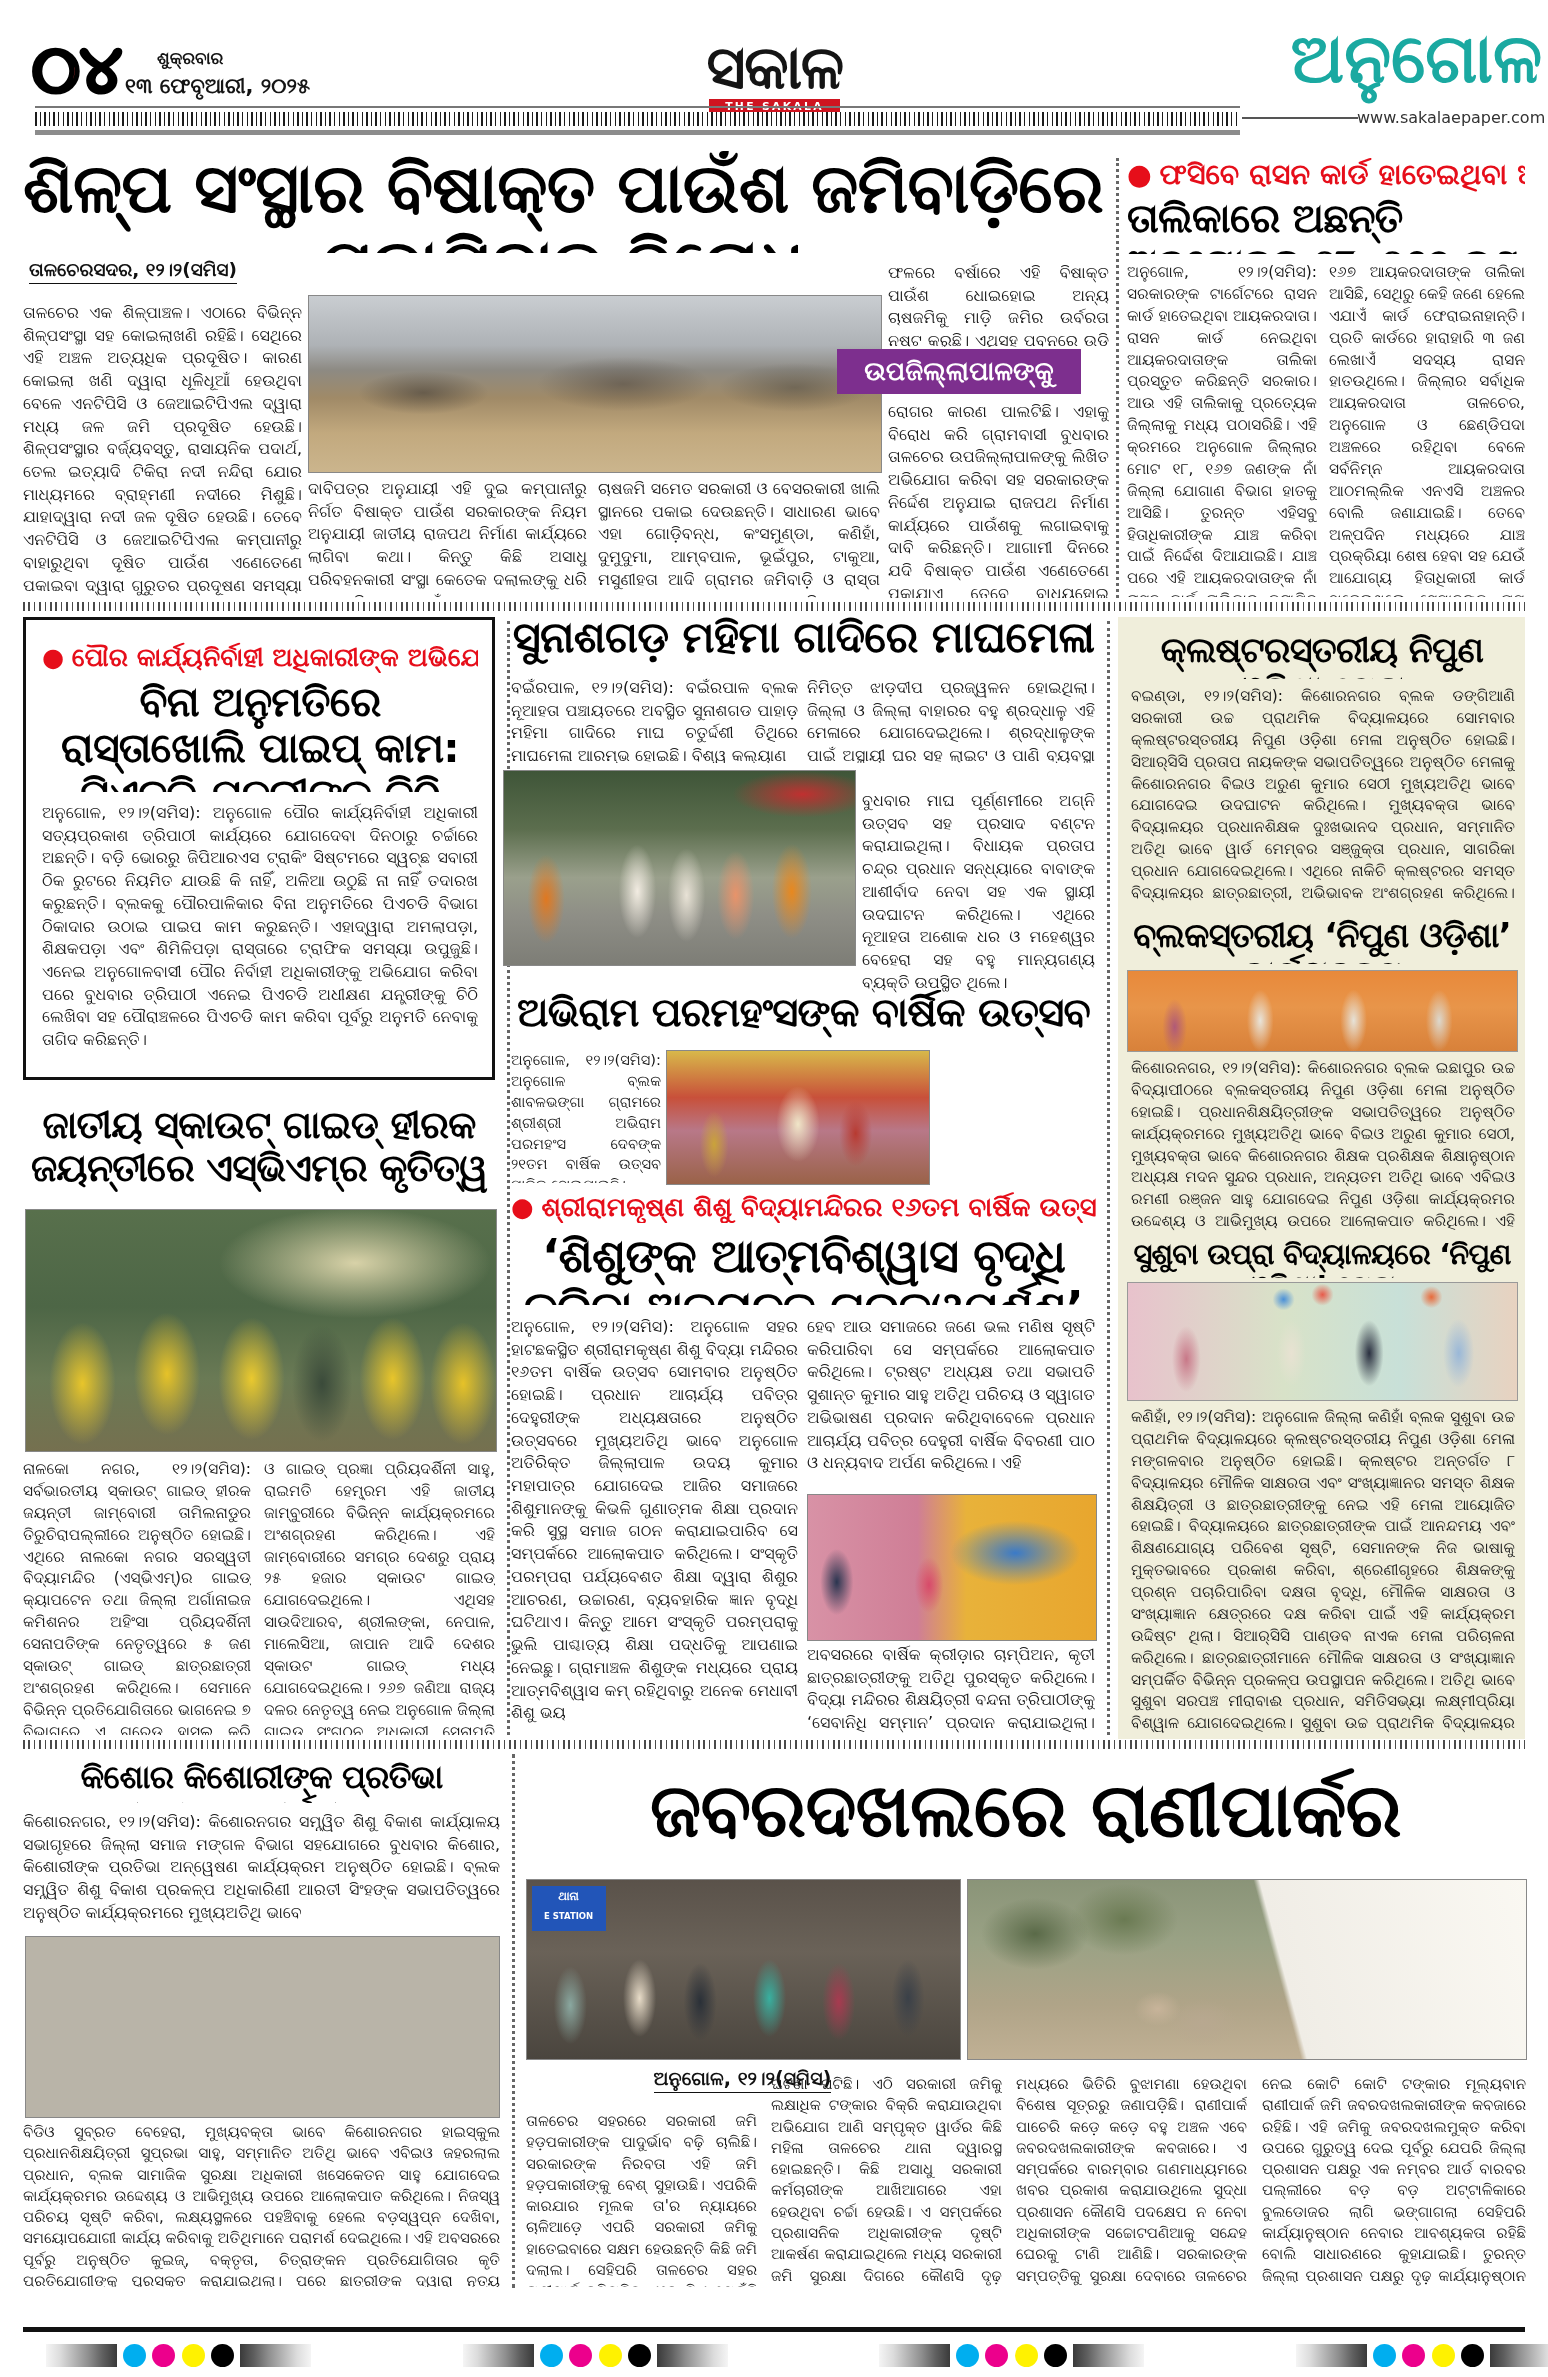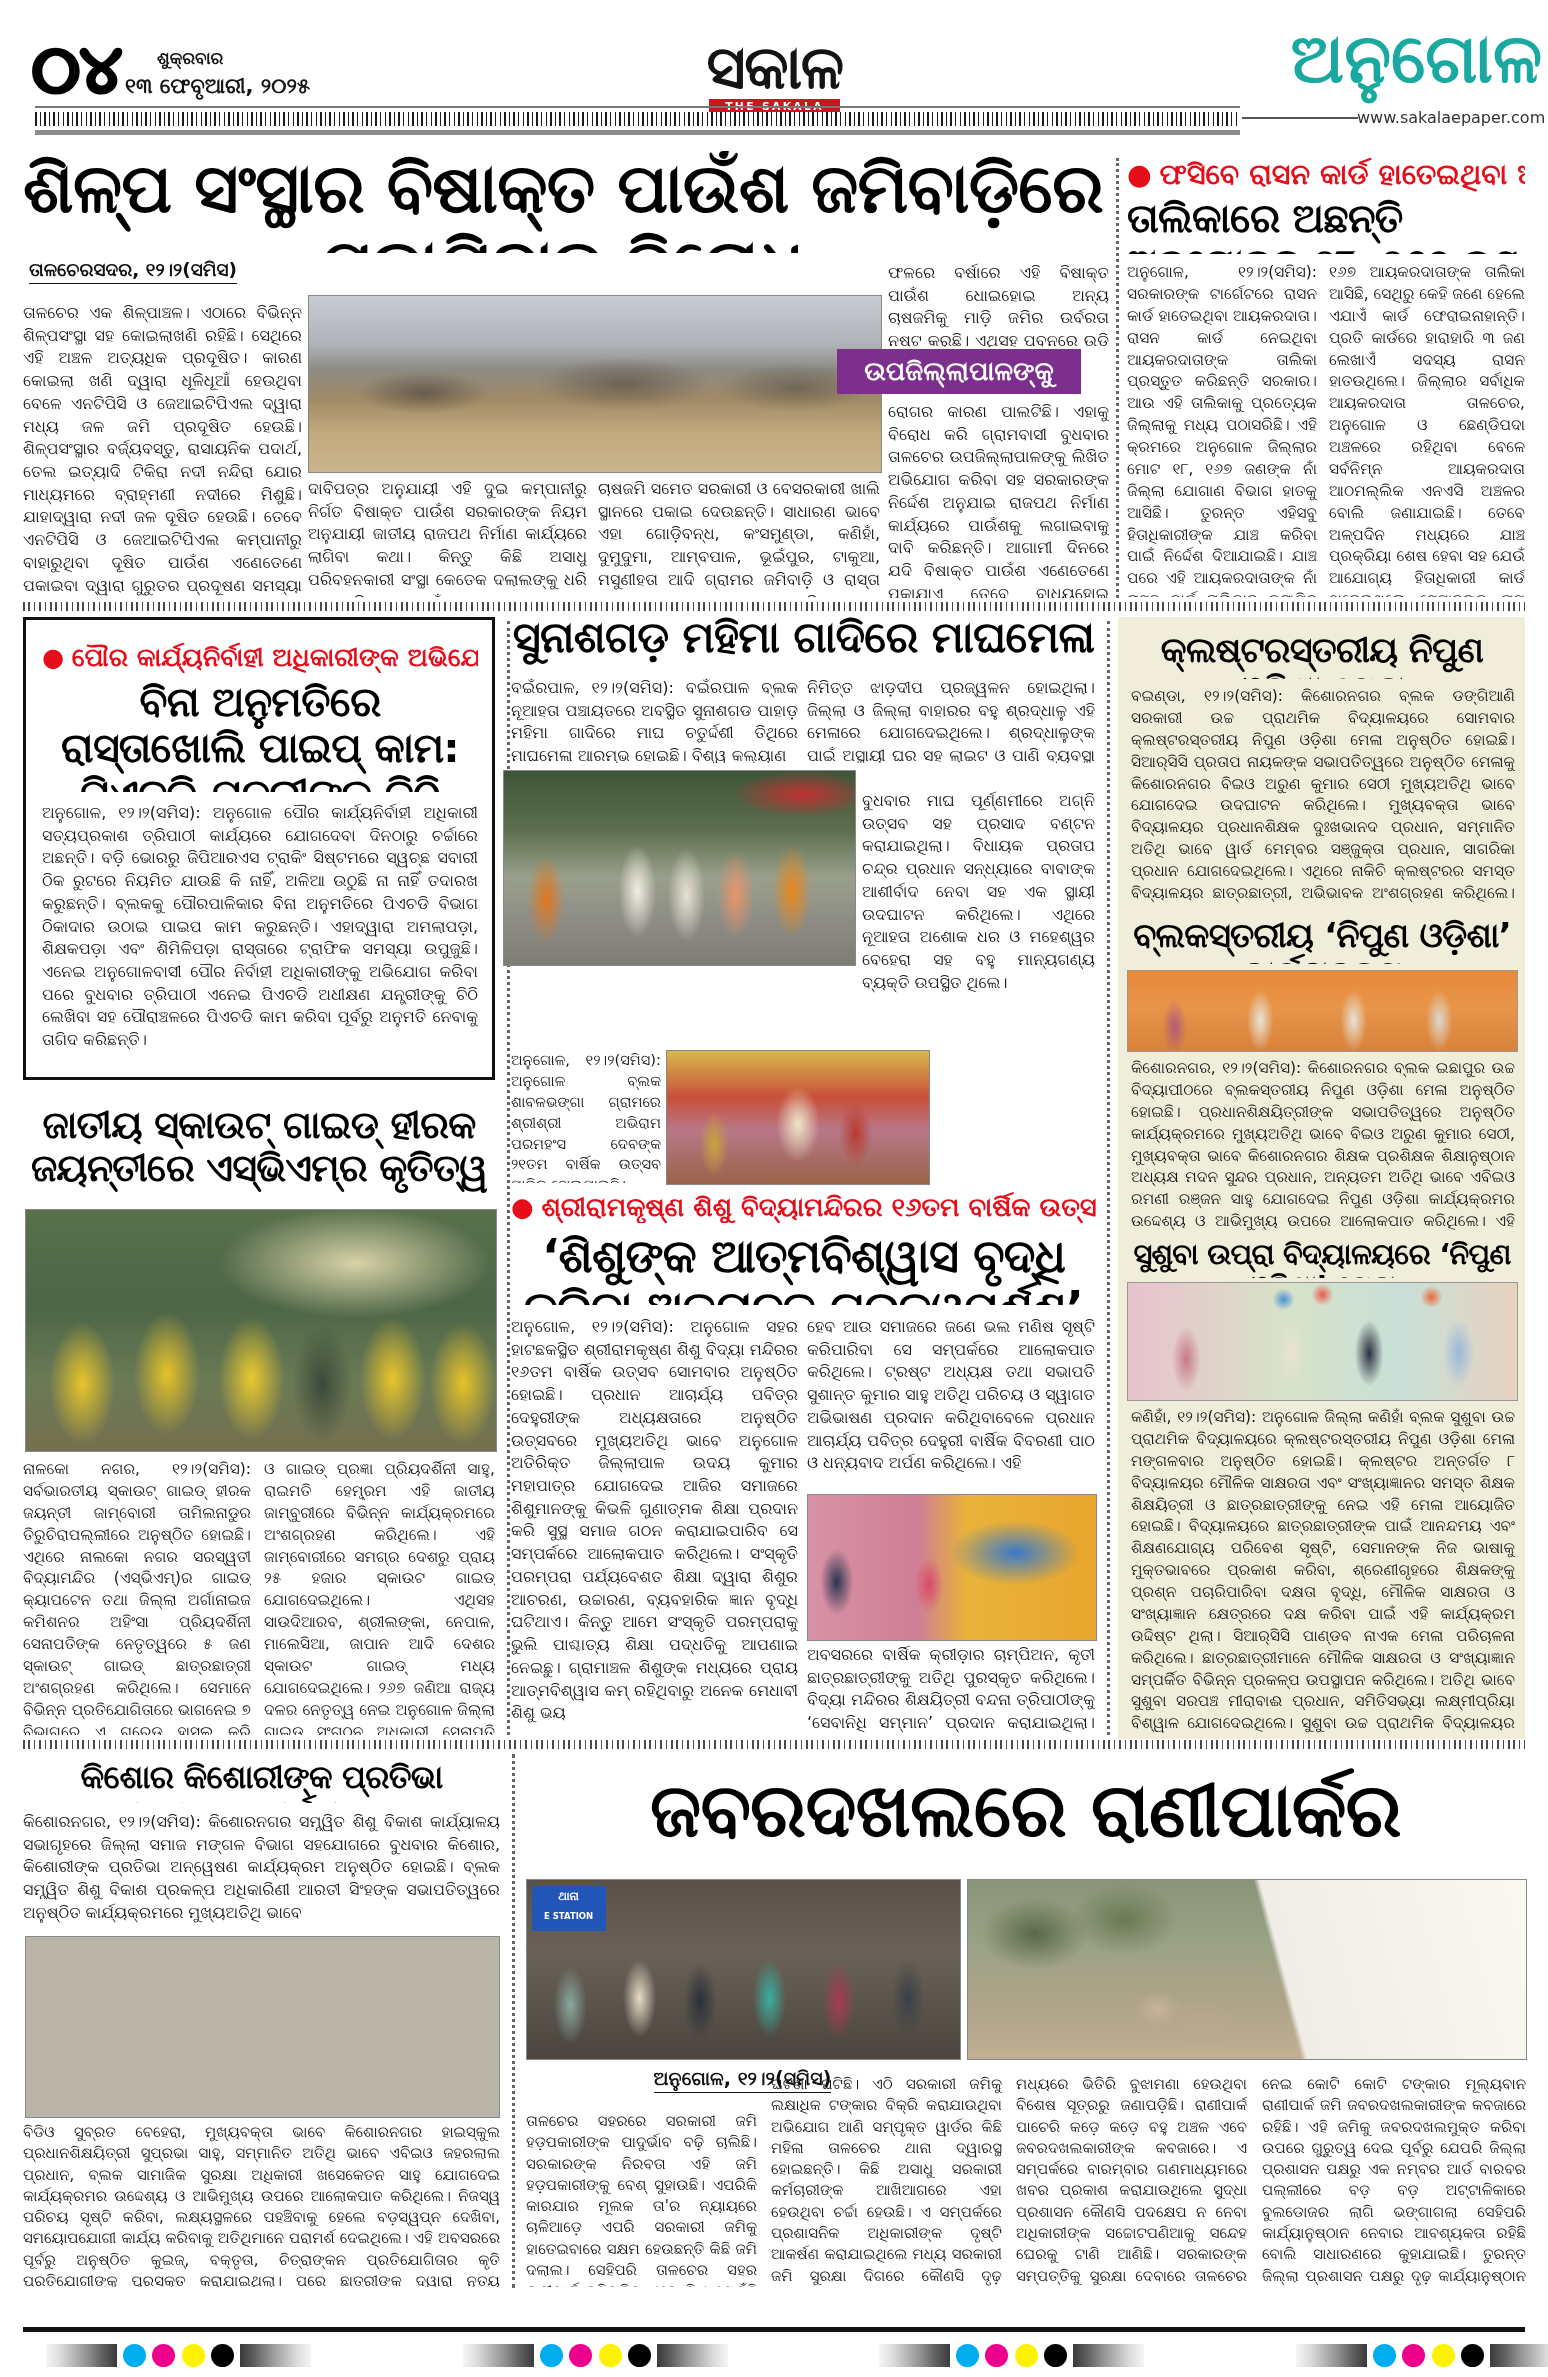--- a/index.html
+++ b/index.html
@@ -110,20 +110,21 @@
               background:
                 radial-gradient(26px 62px at 12% 66%, #e07820, transparent 72%),
                 radial-gradient(26px 65px at 38% 62%, #f2ece2, transparent 72%),
                 radial-gradient(26px 65px at 52% 64%, #e8e2d6, transparent 72%),
                 radial-gradient(26px 62px at 66% 64%, #e8936a, transparent 72%),
                 radial-gradient(28px 66px at 82% 62%, #e8881e, transparent 72%),
                 radial-gradient(93px 31px at 85% 12%, #c03030, transparent 75%),
                 linear-gradient(180deg,#3f5538 0%,#5c6e4e 30%,#9aa08c 55%,#8e8e86 75%,#7d7d76 100%);"></div>
   <div class="abs body-txt" style="left:862px;top:774px;width:233px;height:224px;margin-top:16px;">ବୁଧବାର ମାଘ ପୂର୍ଣ୍ଣମୀରେ ଅଗ୍ନି ଉତ୍ସବ ସହ ପ୍ରସାଦ ବଣ୍ଟନ କରାଯାଇଥିଲା। ବିଧାୟକ ପ୍ରତାପ ଚନ୍ଦ୍ର ପ୍ରଧାନ ସନ୍ଧ୍ୟାରେ ବାବାଙ୍କ ଆଶୀର୍ବାଦ ନେବା ସହ ଏକ ସ୍ଥାୟୀ ଉଦଘାଟନ କରିଥିଲେ। ଏଥିରେ ନୂଆହତା ଅଶୋକ ଧର ଓ ମହେଶ୍ୱର ବେହେରା ସହ ବହୁ ମାନ୍ୟଗଣ୍ୟ ବ୍ୟକ୍ତି ଉପସ୍ଥିତ ଥିଲେ।</div>
 
+  <div class="abs hl center" style="left:511px;top:990px;width:585px;height:51px;font-size:40px;">ଅଭିରାମ ପରମହଂସଙ୍କ ବାର୍ଷିକ ଉତ୍ସବ</div>
   <div class="abs body-txt" style="left:511px;top:1050px;width:150px;height:133px;font-size:14.7px;">ଅନୁଗୋଳ, ୧୨।୨(ସମିସ): ଅନୁଗୋଳ ବ୍ଲକ ଶାବଳଭଙ୍ଗା ଗ୍ରାମରେ ଶ୍ରୀଶ୍ରୀ ଅଭିରାମ ପରମହଂସ ଦେବଙ୍କ ୨୧ତମ ବାର୍ଷିକ ଉତ୍ସବ ପାଳିତ ହୋଇଯାଇଛି।</div>
   <div class="abs photo" style="left:666px;top:1050px;width:262px;height:133px;border:0.8px solid #888;
               background:
                 radial-gradient(20px 46px at 18% 70%, #caa33a, transparent 72%),
                 radial-gradient(31px 54px at 50% 55%, #f0e6c8, transparent 70%),
                 radial-gradient(23px 46px at 72% 62%, #b83a30, transparent 72%),
                 linear-gradient(180deg,#d8b84a 0%,#c8503a 35%,#b87888 60%,#9a6248 100%);"></div>
 
   <div class="abs kicker" style="left:511px;top:1192px;width:585px;font-size:26px;">
     <span class="bullet">●</span><span>ଶ୍ରୀରାମକୃଷ୍ଣ ଶିଶୁ ବିଦ୍ୟାମନ୍ଦିରର ୧୬ତମ ବାର୍ଷିକ ଉତ୍ସବ</span>

